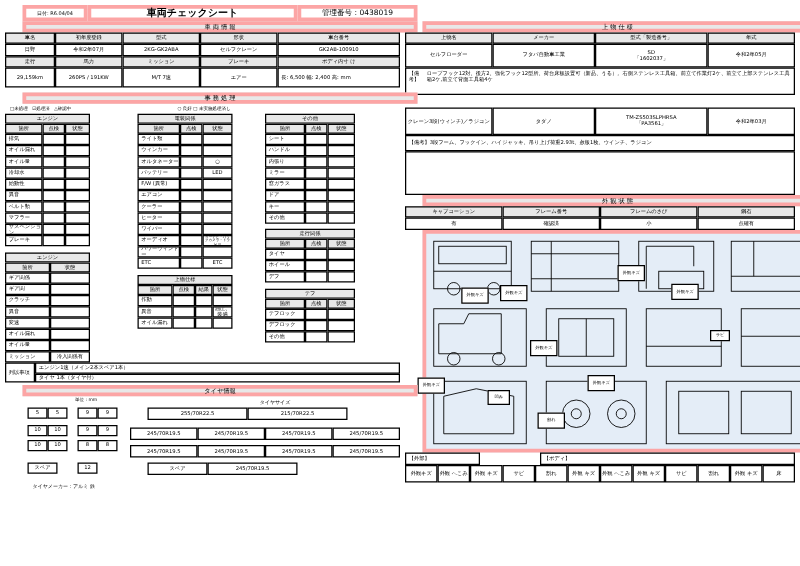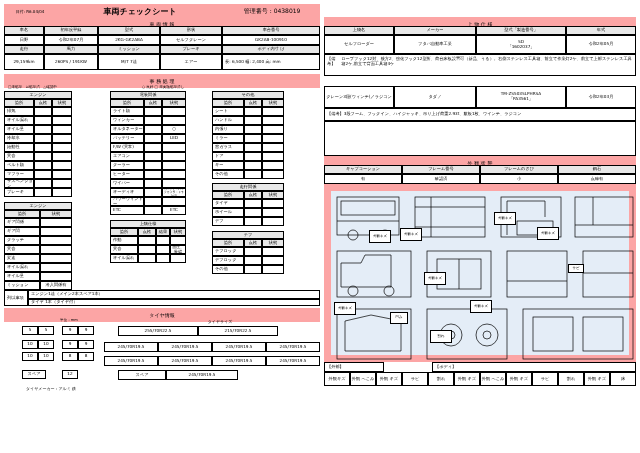--- a/index.html
+++ b/index.html
@@ -1,18 +1,18 @@
 <!DOCTYPE html>
 <html><head>
 <meta charset="utf-8">
 <style>
   html,body{margin:0;padding:0;background:#ffffff;}
   body{width:640px;height:453px;font-family:"DejaVu Sans","Liberation Sans",sans-serif;font-size:5px;color:#000;}
   .sheet{position:relative;width:640px;height:453px;}
-  .bx{position:absolute;box-sizing:border-box;border:7px solid #fca5a5;}
+  .bx{position:absolute;box-sizing:border-box;border:3px solid #fca5a5;margin-left:14px;}
   .t{position:absolute;box-sizing:border-box;}
   .ctr{display:flex;align-items:center;justify-content:center;text-align:center;}
   .lft{display:flex;align-items:center;justify-content:flex-start;text-align:left;padding-left:2px;}
   .hdr{background:#e8e8e8;}
   .blue{background:#e4edf7;}
   .bold{font-weight:bold;}
   .f4{font-size:4px;}
   .f5{font-size:5px;}
   .f6{font-size:6px;}
   .f8{font-size:8px;}

